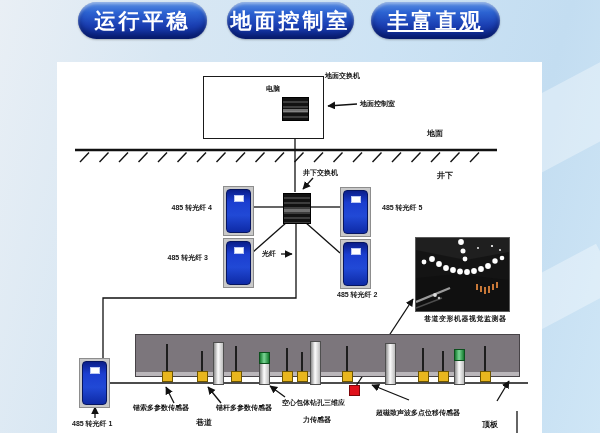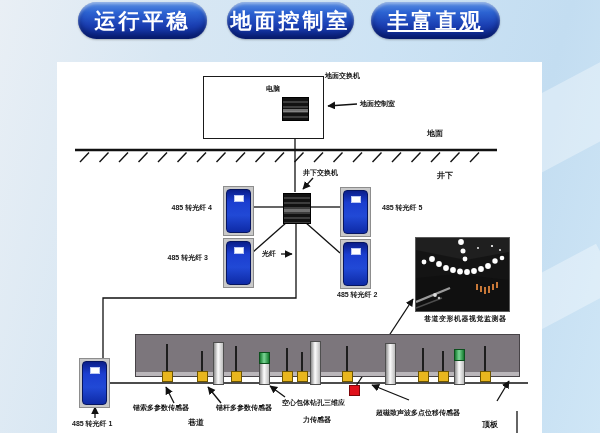--- a/index.html
+++ b/index.html
@@ -256,21 +256,21 @@
     <div class="rodbase" style="left: 480px; top: 371px;"></div>
   </div>
 <div class="red-marker"></div>
 
 <div class="lbl" style="left:133px;top:404px;">锚索多参数传感器</div>
 <div class="lbl" style="left:216px;top:404px;">锚杆多参数传感器</div>
 <div class="lbl" style="left:282px;top:399px;">空心包体钻孔三维应</div>
 <div class="lbl" style="left:303px;top:416px;">力传感器</div>
 <div class="lbl" style="left:376px;top:409px;">超磁致声波多点位移传感器</div>
 <div class="lbl md" style="left:482px;top:420px;">顶板</div>
-<div class="lbl md" style="left:188px;top:418px;">巷道</div>
+<div class="lbl md" style="left:196px;top:418px;">巷道</div>
 
 <div class="badge" id="badge1">
     <span>运行平稳</span>
   </div>
 <div class="badge" id="badge2">
     <span>地面控制室</span>
   </div>
 <div class="badge" id="badge3">
     <span>丰富直观</span>
   </div>

